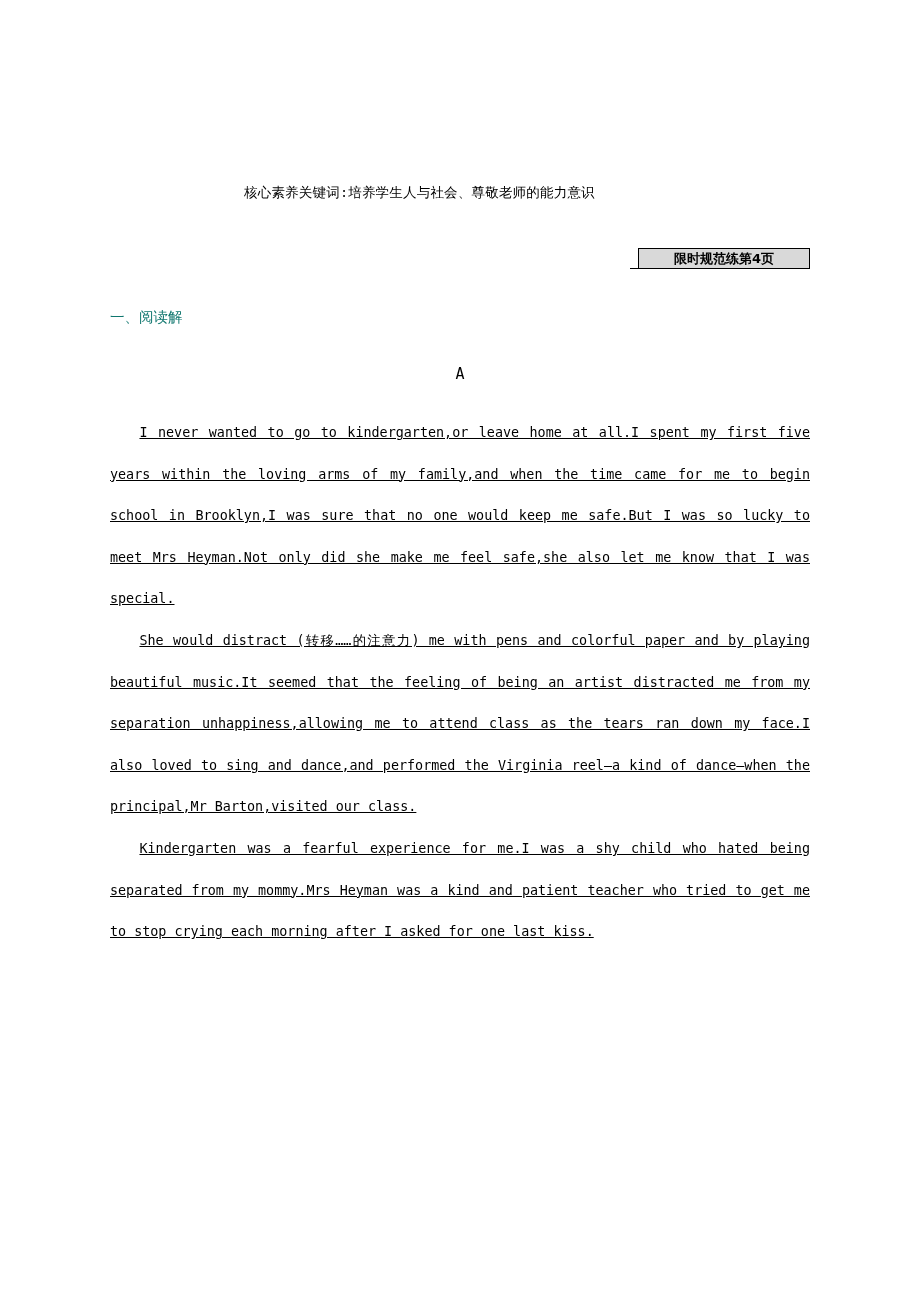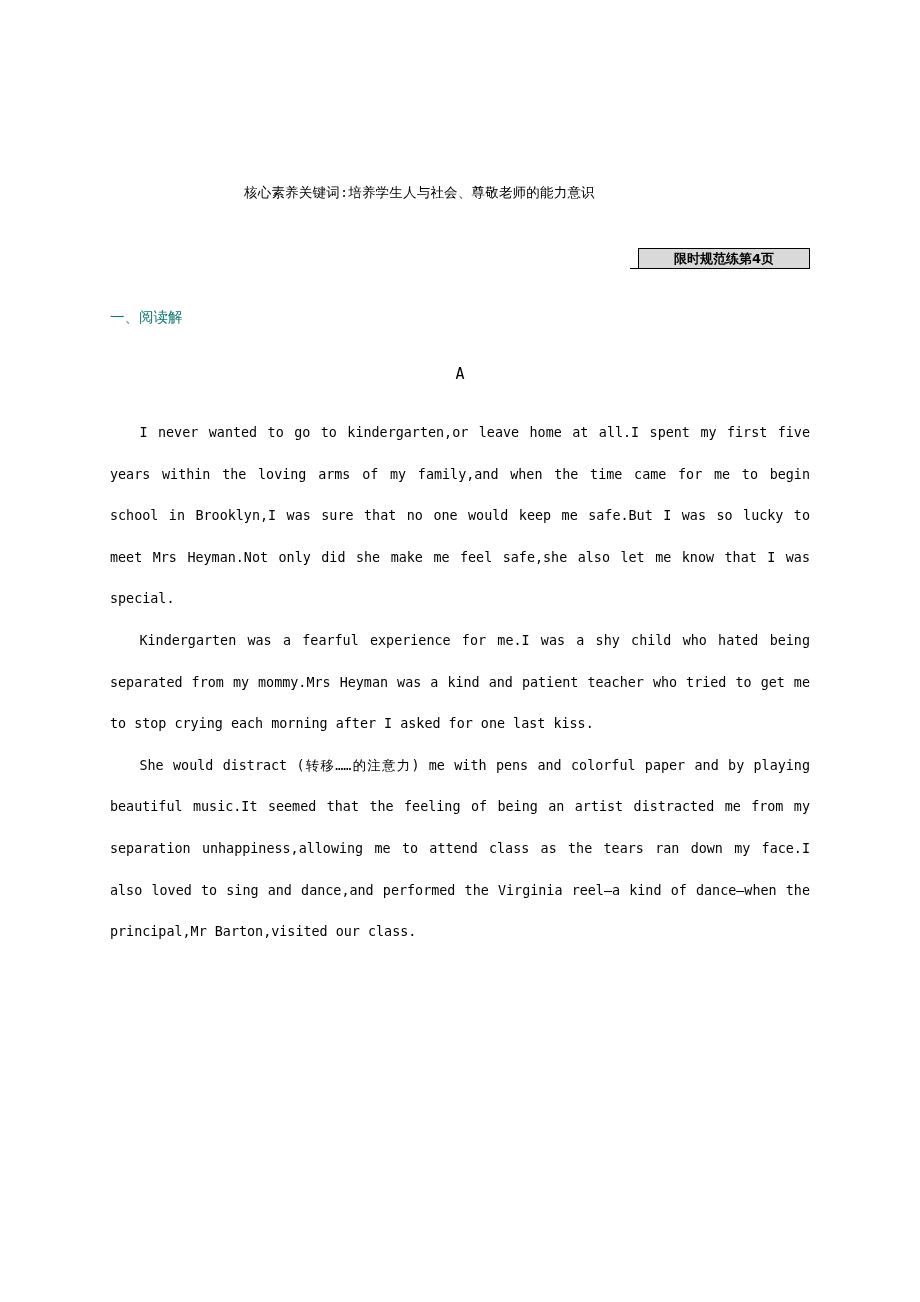--- a/index.html
+++ b/index.html
@@ -98,20 +98,21 @@
     position: absolute;
     left: 110px;
     top: 412px;
     width: 700px;
     font-family: "DejaVu Sans Mono", monospace;
     font-size: 13.4px;
     line-height: 41.6px;
     color: #000;
     text-align: justify;
     text-justify: inter-character;
+    text-decoration: underline;
   }
   .body-text p {
     margin: 0 0 0 0;
     text-indent: 2.2em;
     text-align: justify;
   }
   .body-text p:last-child {
     margin-bottom: 0;
   }
 </style>
@@ -127,17 +128,17 @@
     <div class="pageref-box">限时规范练第4页</div>
     <div class="pageref-underline"></div>
   </div>
 
   <div class="section-heading">一、阅读解</div>
 
   <div class="passage-label">A</div>
 
   <div class="body-text">
     <p>I never wanted to go to kindergarten,or leave home at all.I spent my first five years within the loving arms of my family,and when the time came for me to begin school in Brooklyn,I was sure that no one would keep me safe.But I was so lucky to meet Mrs Heyman.Not only did she make me feel safe,she also let me know that I was special.</p>
+    <p>She would distract (转移……的注意力) me with pens and colorful paper and by playing beautiful music.It seemed that the feeling of being an artist distracted me from my separation unhappiness,allowing me to attend class as the tears ran down my face.I also loved to sing and dance,and performed the Virginia reel—a kind of dance—when the principal,Mr Barton,visited our class.</p>
     <p>Kindergarten was a fearful experience for me.I was a shy child who hated being separated from my mommy.Mrs Heyman was a kind and patient teacher who tried to get me to stop crying each morning after I asked for one last kiss.</p>
-    <p>She would distract (转移……的注意力) me with pens and colorful paper and by playing beautiful music.It seemed that the feeling of being an artist distracted me from my separation unhappiness,allowing me to attend class as the tears ran down my face.I also loved to sing and dance,and performed the Virginia reel—a kind of dance—when the principal,Mr Barton,visited our class.</p>
   </div>
 
 </div>
 
 </body></html>

